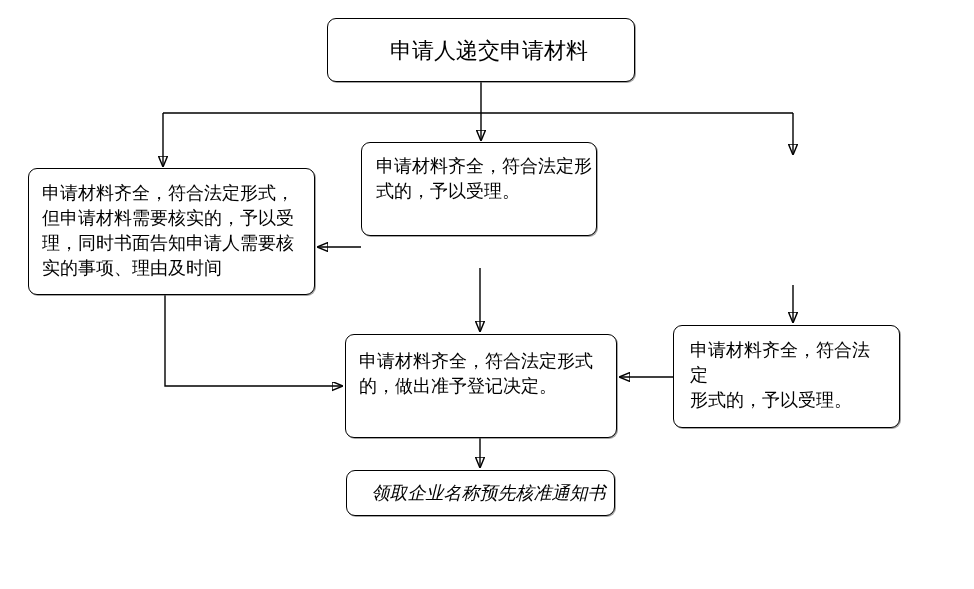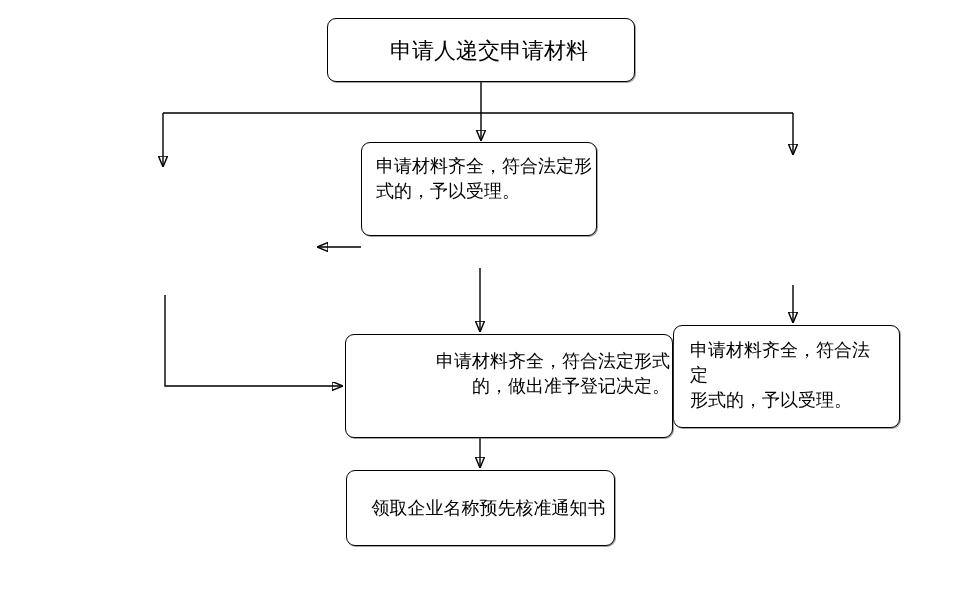--- a/index.html
+++ b/index.html
@@ -46,22 +46,22 @@
     align-items: center;
     justify-content: center;
     text-align: center;
   }
   
   .n-start    { left: 327px; top: 18px;  width: 308px; height: 64px;  font-size: 22px; }
   .n-left     { left: 28px;  top: 168px; width: 287px; height: 127px; padding: 12px 2px 0 13px; }
   .n-center   { left: 361px; top: 142px; width: 236px; height: 94px; padding: 11px 2px 0 14px; }
   .n-right    { left: 677px; top: 156px; width: 223px; height: 129px; padding: 12px 2px 0 14px; }
   .n-right2   { left: 673px; top: 325px; width: 227px; height: 103px; padding: 12px 14px 0 16px; }
-  .n-decision { left: 345px; top: 334px; width: 328px; height: 104px; padding: 14px 2px 0 13px; text-align: right; }
-  .n-end      { left: 346px; top: 470px; width: 269px; height: 76px; }
+  .n-decision { left: 345px; top: 334px; width: 272px; height: 104px; padding: 14px 2px 0 13px; }
+  .n-end      { left: 346px; top: 470px; width: 269px; height: 46px; font-style: italic; }
 </style>
 </head>
 <body>
 
 <div class="canvas">
 
   <svg class="connectors" width="974" height="589" viewBox="0 0 974 589">
     <defs>
       <marker id="arr" markerWidth="11" markerHeight="10" refX="10" refY="4.5" orient="auto" markerUnits="userSpaceOnUse">
         <path d="M0,0 L11,4.5 L0,9 Z" fill="#000000" stroke="none"></path>
@@ -74,20 +74,24 @@
     <path d="M361,247 H318" marker-end="url(#arr)"></path>
     <path d="M165,295 V386 H342" marker-end="url(#arr)"></path>
     <path d="M480,268 V331" marker-end="url(#arr)"></path>
     <path d="M793,285 V322" marker-end="url(#arr)"></path>
     <path d="M673,377 H620" marker-end="url(#arr)"></path>
     <path d="M480,438 V467" marker-end="url(#arr)"></path>
   </svg>
 
   <div class="node centered n-start">申请人递交申请材料</div>
 
+  <div class="node n-left">申请材料齐全，符合法定形式，
+但申请材料需要核实的，予以受
+理，同时书面告知申请人需要核
+实的事项、理由及时间</div>
 
   <div class="node n-center">申请材料齐全，符合法定形
 式的，予以受理。</div>
 
 
   <div class="node n-right2">申请材料齐全，符合法定
 形式的，予以受理。</div>
 
   <div class="node n-decision">申请材料齐全，符合法定形式
 的，做出准予登记决定。</div>

